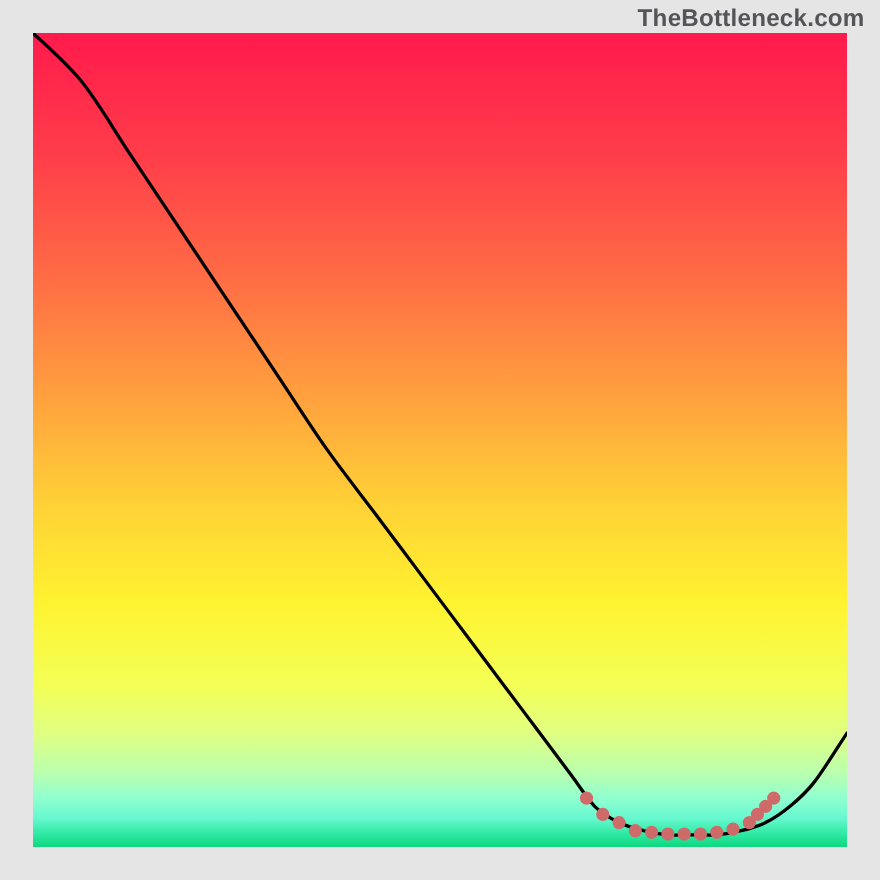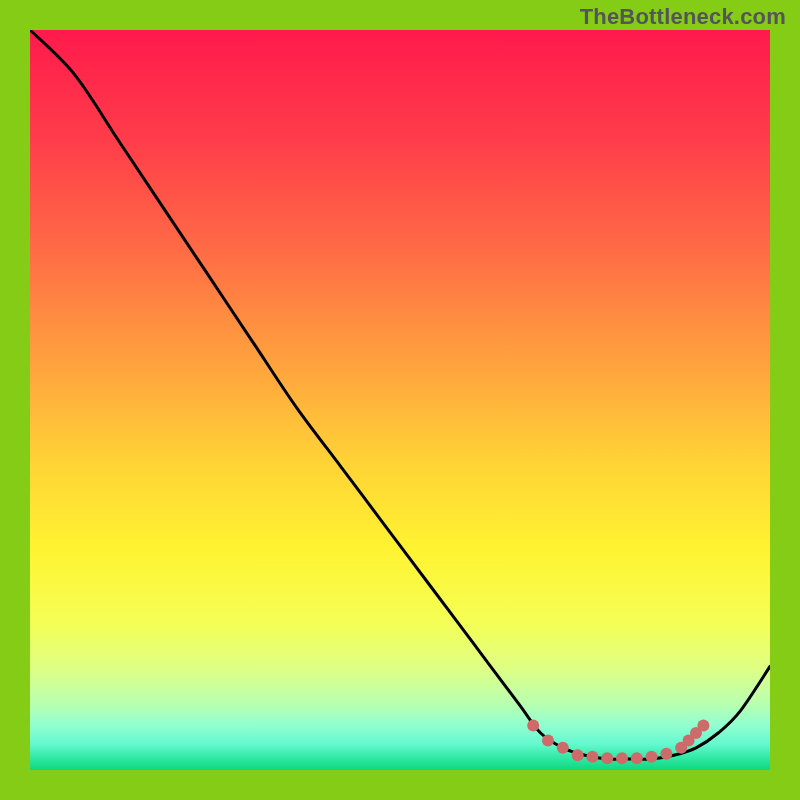--- a/index.html
+++ b/index.html
@@ -8,21 +8,21 @@
     width: 800px;
     height: 800px;
     background: #000;
     overflow: hidden;
     font-family: Arial, Helvetica, sans-serif;
   }
   .frame {
     position: relative;
     width: 800px;
     height: 800px;
-    background: #84cc16;
+    background: #e5e5e5;
   }
   .watermark {
     position: absolute;
     top: 4px;
     right: 14px;
     color: #555559;
     font-size: 22px;
     font-weight: 600;
     letter-spacing: 0.2px;
     user-select: none;

